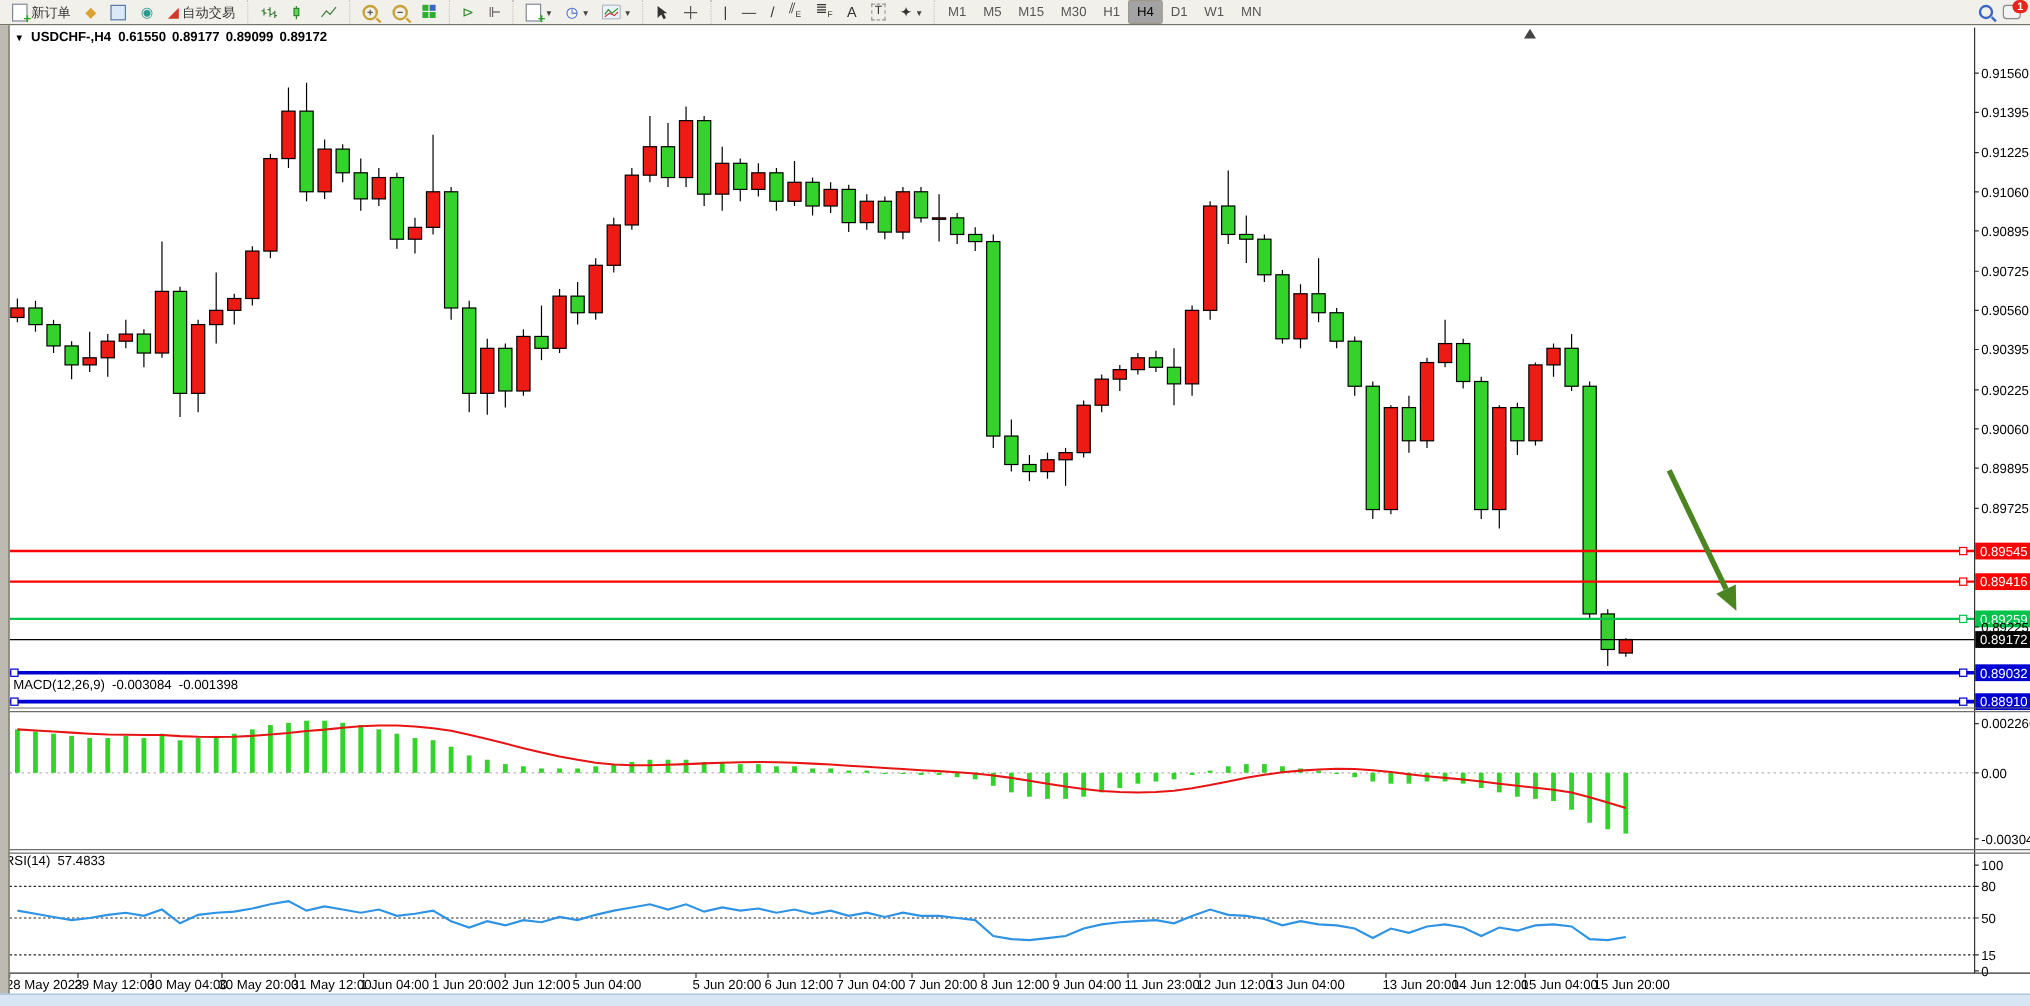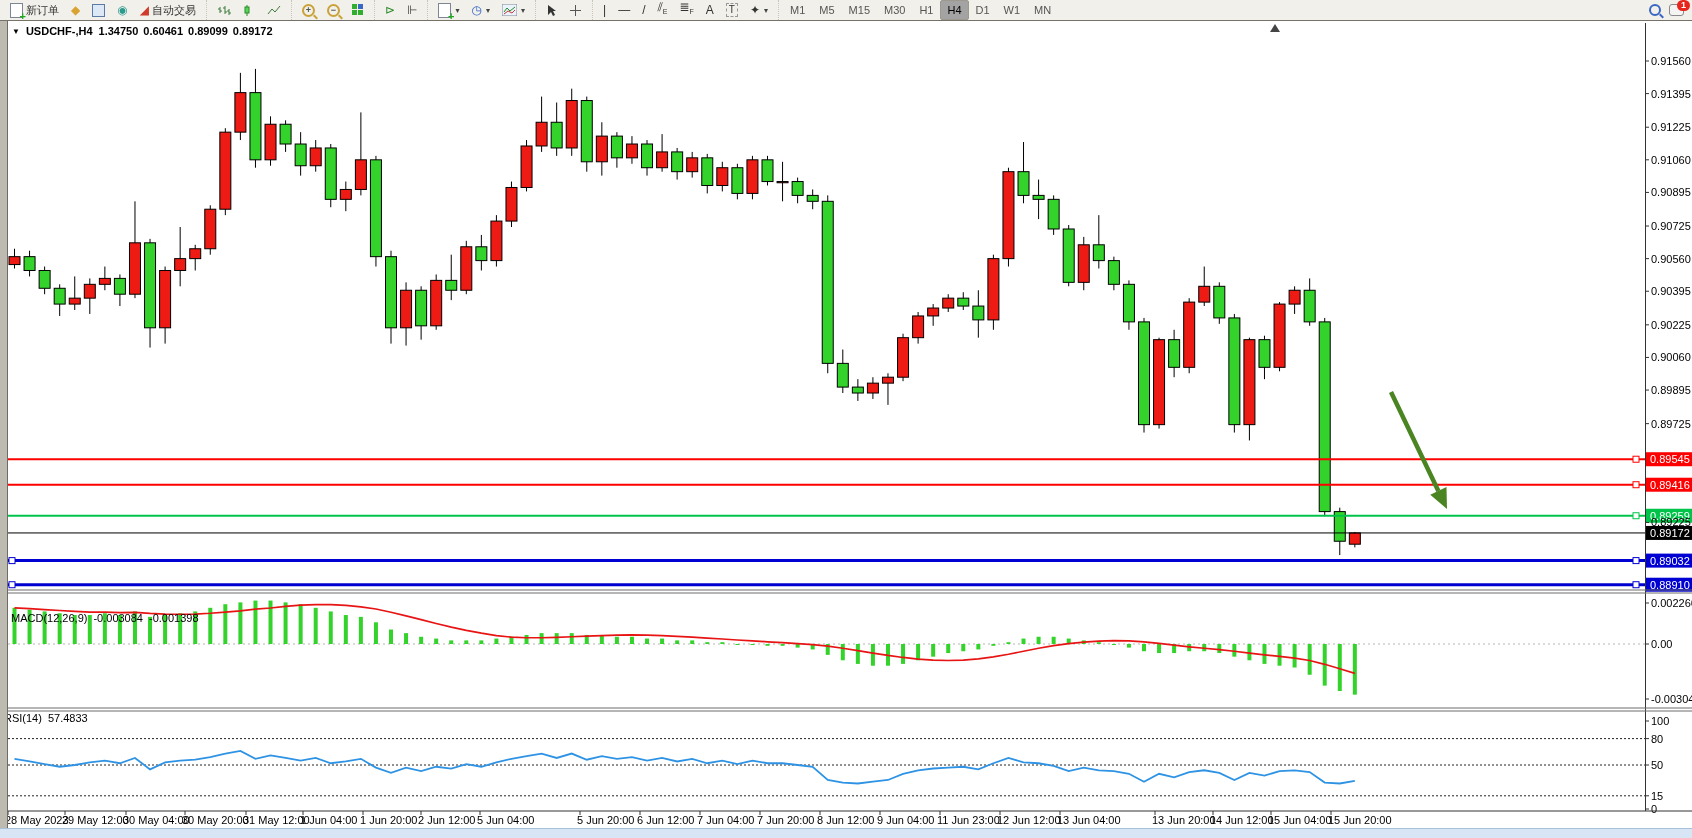--- a/index.html
+++ b/index.html
@@ -30,21 +30,21 @@
   .bubble{width:13px;height:10px;border:1px solid #8a8a8a;border-radius:3px;background:#f4f4f4;position:relative;}
   .mag{width:8px;height:8px;border:2px solid #3a66c4;border-radius:50%;position:relative;}
   .mag:after{content:"";position:absolute;width:5px;height:2px;background:#3a66c4;right:-5px;bottom:-3px;transform:rotate(45deg);}
   
   #chart-window{position:absolute;left:0;top:20px;width:1692px;height:818px;background:#fff;border-top:1px solid #767268;}
   #left-strip{position:absolute;left:0;top:0;width:7px;height:818px;background:#bdbab2;border-right:1px solid #6f6c64;}
   #plot{position:absolute;left:0;top:0;}
   #chart-title{position:absolute;left:12px;top:4px;font-size:11px;font-weight:bold;color:#000;display:flex;gap:6px;align-items:center;}
   #chart-title .tri{font-size:8px;}
   #macd-label,#rsi-label{position:absolute;font-size:11px;color:#000;display:flex;gap:6px;}
-  #macd-label{left:11px;top:591px;}
+  #macd-label{left:11px;top:544px;}
   #rsi-label{left:4px;top:691px;}
   #bottom-strip{position:absolute;left:0;top:807px;width:1692px;height:11px;background:#d7e5f4;border-top:1px solid #a9c0da;}
 </style>
 </head>
 <body>
 
 <div id="toolbar">
   <div class="tgroup" style="border-left:none">
     <div class="tbtn">
       <span class="ico docico"></span>
@@ -597,22 +597,22 @@
       <g>
         <line x1="1391" y1="371" x2="1438.365434541693" y2="469.95992573889424" stroke="#4a8522" stroke-width="4.5"></line>
         <polygon points="1447,488 1430.2474011241954,473.8454801951324 1446.4834679591906,466.0743712826561" fill="#4a8522"></polygon>
       </g>
     </svg>
 
   <div id="chart-title">
     <span class="tri">▼</span>
     <span>USDCHF-,H4</span>
     <span style="font-weight:bold;display:flex;gap:5px">
-      <span>1.34750</span>
-      <span>0.60461</span>
+      <span>0.61550</span>
+      <span>0.89177</span>
       <span>0.89099</span>
       <span>0.89172</span>
     </span>
   </div>
 
   <div id="macd-label">
     <span>MACD(12,26,9)</span>
     <span>-0.003084</span>
     <span>-0.001398</span>
   </div>

